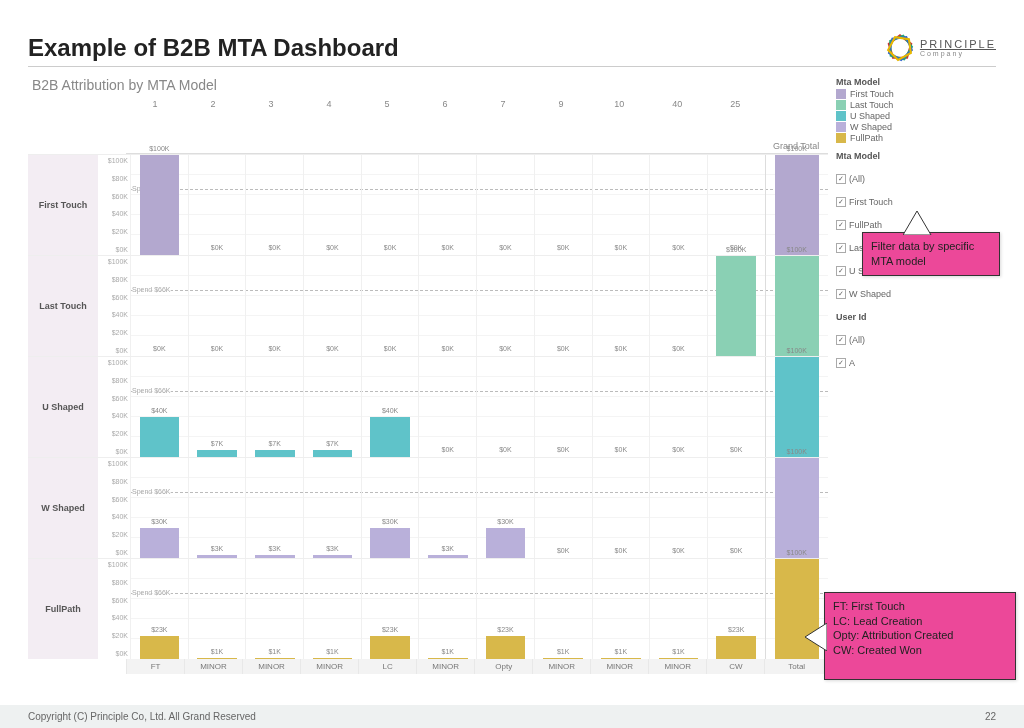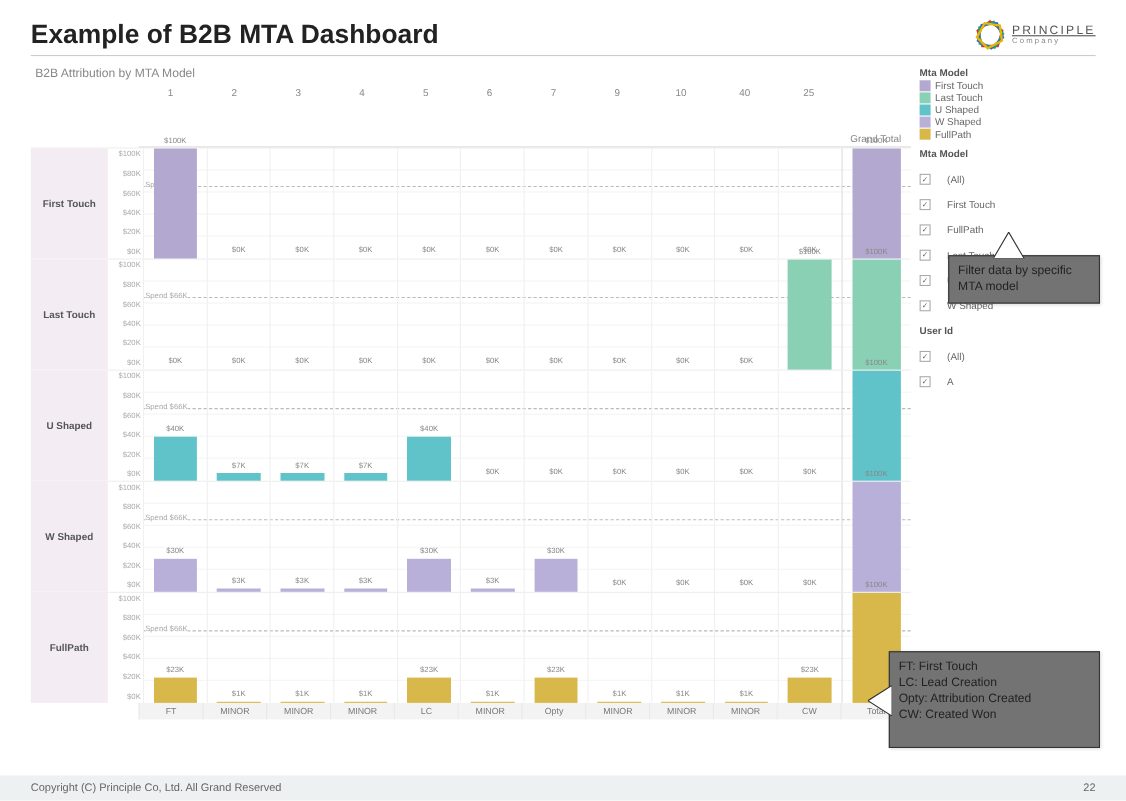--- a/index.html
+++ b/index.html
@@ -1,25 +1,25 @@
 <!DOCTYPE html>
 <html><head>
 <meta charset="utf-8">
 <style>
   html,body{margin:0;padding:0;font-family:-apple-system,BlinkMacSystemFont,"Segoe UI",Arial,sans-serif;background:#fff;color:#333;}
-  .slide{width:1024px;height:728px;position:relative;box-sizing:border-box;padding:18px 28px 8px 28px;}
+  .slide{width:1024px;height:728px;position:relative;box-sizing:border-box;padding:34px 28px 8px 28px;}
   .title-row{display:flex;justify-content:space-between;align-items:center;border-bottom:1px solid #ccc;padding-bottom:4px;margin-bottom:10px;}
   h1{font-size:24px;font-weight:700;margin:0;color:#222;}
   .logo{display:flex;align-items:center;gap:6px;}
   .logo-text{font-size:11px;letter-spacing:2px;color:#555;line-height:1;text-decoration:underline;}
   .logo-sub{font-size:7px;letter-spacing:2px;color:#888;}
   .dash{display:flex;gap:8px;}
   .chart-area{flex:1;}
   .sidebar{width:160px;font-size:9px;color:#555;position:relative;}
-  .subtitle{font-size:11px;color:#888;margin:0 0 4px 4px;}
+  .subtitle{font-size:14px;color:#888;margin:0 0 4px 4px;}
   .col-headers{display:flex;margin-left:98px;}
   .col-h{flex:1;text-align:center;font-size:9px;color:#888;border-bottom:1px solid #ddd;padding:2px 0;}
   .col-h.gt{flex:1.1;margin-top:42px;}
   .row{display:flex;border-top:1px solid #eee;height:100px;}
   .row-label-wrap{width:70px;background:#f3edf3;display:flex;align-items:center;justify-content:center;}
   .row-label{font-size:9px;font-weight:600;color:#555;}
   .yaxis{width:28px;display:flex;flex-direction:column;justify-content:space-between;align-items:flex-end;padding:2px 2px;font-size:7px;color:#aaa;}
   .cells{flex:1;display:flex;position:relative;}
   .cell{flex:1;position:relative;border-left:1px solid #f0f0f0;display:flex;align-items:flex-end;justify-content:center;}
   .cell.gt{flex:1.1;border-left:1px solid #ddd;}
@@ -30,23 +30,23 @@
   .gridlines{position:absolute;inset:0;pointer-events:none;}
   .gl{position:absolute;left:0;right:0;border-top:1px solid #f4f4f4;}
   .xaxis{display:flex;margin-left:98px;background:#f3f3f3;}
   .xl{flex:1;text-align:center;font-size:8px;color:#777;padding:3px 0;border-left:1px solid #e8e8e8;}
   .xl.gt{flex:1.1;}
   .legend{margin-bottom:8px;}
   .legend-title{font-size:9px;font-weight:700;color:#555;margin-bottom:2px;}
   .legend-item{display:flex;align-items:center;gap:4px;font-size:9px;color:#666;margin:1px 0;}
   .sw{width:10px;height:10px;}
   .filter-group{margin-bottom:6px;}
-  .chk{display:flex;align-items:center;gap:15px;font-size:9px;color:#666;margin:13px 0;}
+  .chk{display:flex;align-items:center;gap:3px;font-size:9px;color:#666;margin:13px 0;}
   .chk-box{width:8px;height:8px;border:1px solid #aaa;display:inline-flex;align-items:center;justify-content:center;font-size:7px;color:#666;}
-  .callout{position:absolute;background:#737373;border:1px solid #333;padding:6px 8px;font-size:11px;line-height:1.35;color:#222;box-shadow:1px 1px 3px rgba(0,0,0,0.15);}
+  .callout{position:absolute;background:#ec4899;border:1px solid #333;padding:6px 8px;font-size:11px;line-height:1.35;color:#222;box-shadow:1px 1px 3px rgba(0,0,0,0.15);}
   .footer{position:absolute;left:0;right:0;bottom:0;background:#eef1f1;display:flex;justify-content:space-between;align-items:center;padding:6px 28px;font-size:10px;color:#666;}
   
   .c-ft{background:#b3a8cf;}
   .c-lt{background:#8ad0b4;}
   .c-us{background:#5fc3c9;}
   .c-ws{background:#b9b0da;}
   .c-fp{background:#d8b84a;}
 </style>
 </head>
 <body>
@@ -589,21 +589,21 @@
       </div>
     </div>
   </div>
 
   <div class="callout" style="right:24px;top:232px;width:120px;">
     <span>Filter data by specific MTA model</span>
     <svg style="position:absolute;top:-22px;left:40px;" width="30" height="24">
         <polygon points="0,24 14,0 28,24" fill="#fff" stroke="#333"></polygon>
       </svg>
   </div>
-  <div class="callout" id="callout2" style="right:24px;bottom:48px;width:174px;">
+  <div class="callout" id="callout2" style="right:8px;bottom:48px;width:174px;">
     <svg style="position:absolute;top:30px;left:-20px;" width="22" height="28">
         <polygon points="22,0 0,14 22,28" fill="#fff" stroke="#333"></polygon>
       </svg>
   <div>FT: First Touch</div>
       <div>LC: Lead Creation</div>
       <div>Opty: Attribution Created</div>
       <div>CW: Created Won</div>
       <div>&nbsp;</div>
     </div>
 

